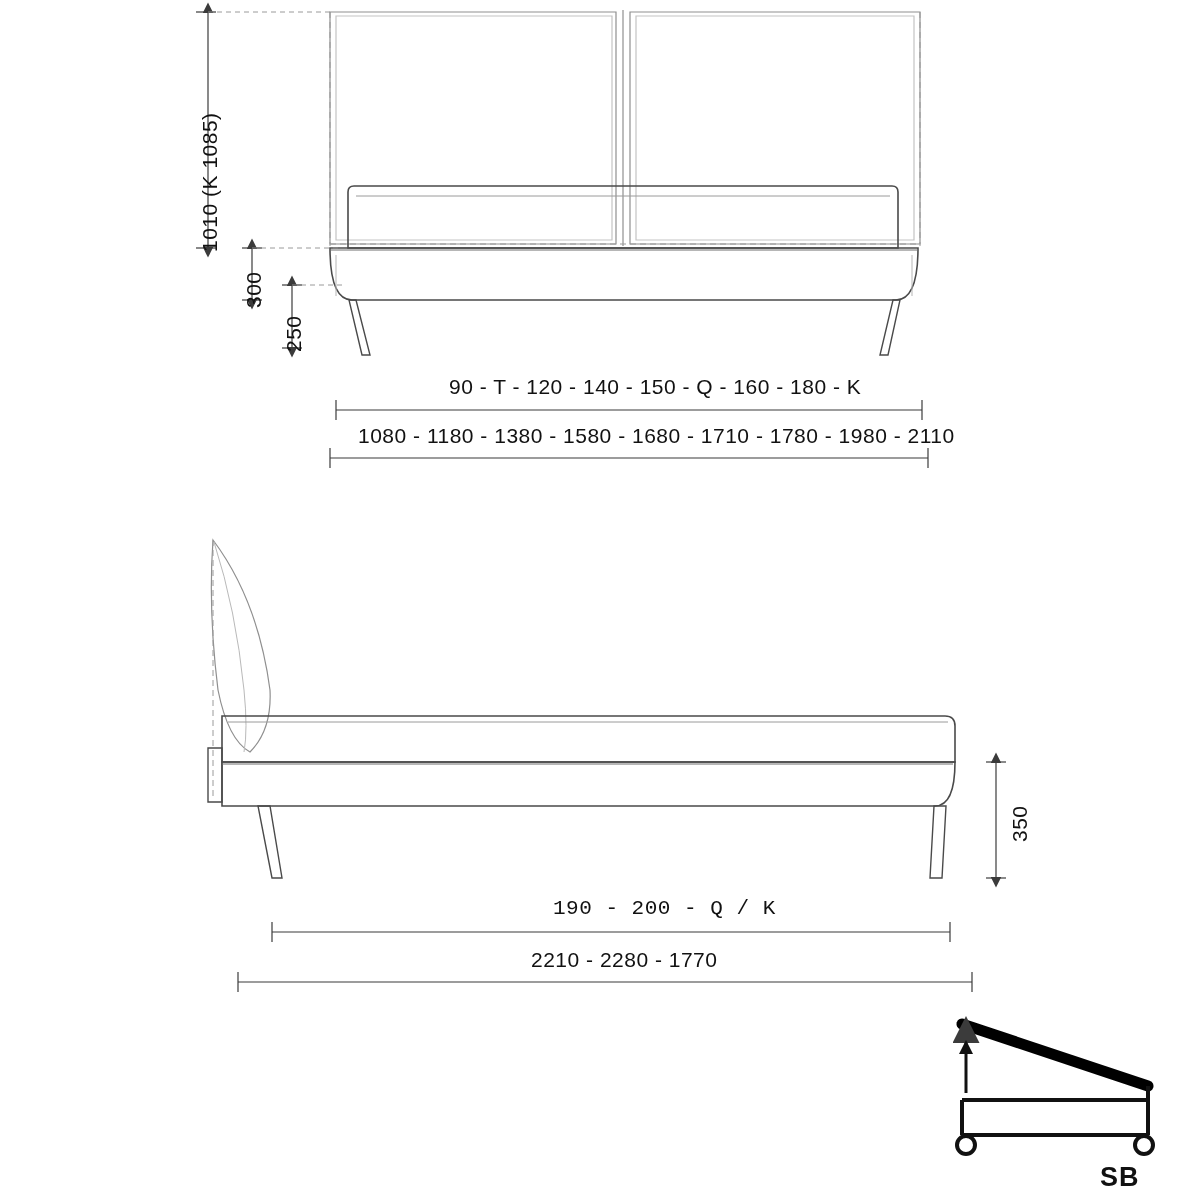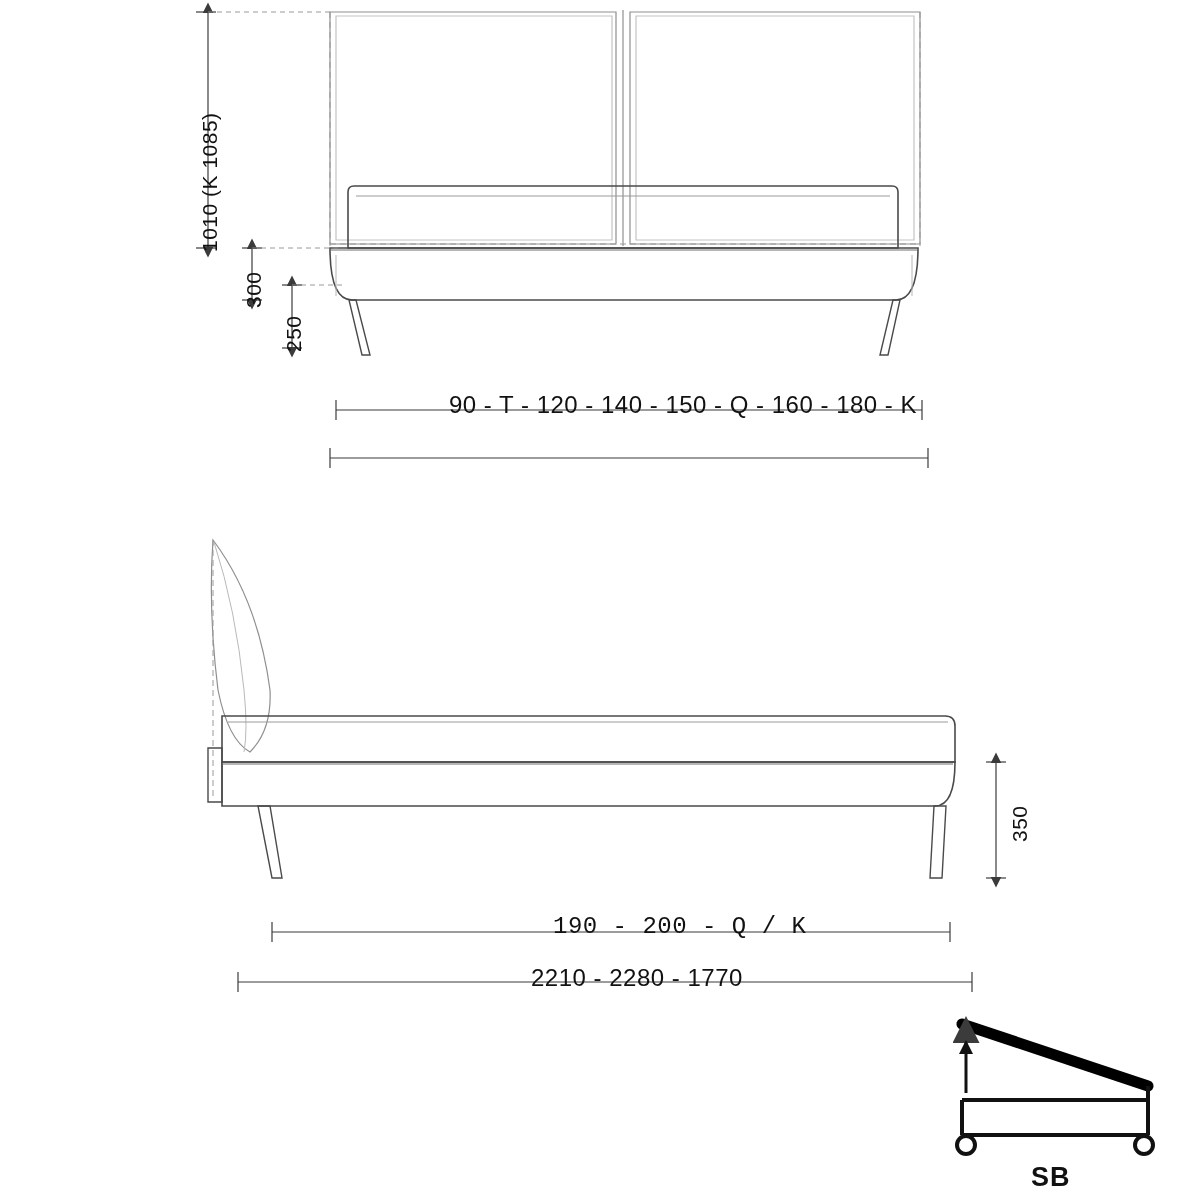--- a/index.html
+++ b/index.html
@@ -28,22 +28,21 @@
     height: 1200px;
   }
   .lbl {
     position: absolute;
     font-family: "Liberation Sans", sans-serif;
     color: #111111;
     white-space: nowrap;
     letter-spacing: 0.5px;
   }
   .lbl-h {
-    font-size: 24px;
-    margin-top: 16px;
+    font-size: 21px;
   }
   .lbl-v {
     font-size: 21px;
     transform-origin: left top;
   }
   .lbl-sb {
     font-size: 27px;
     font-weight: bold;
     letter-spacing: 1px;
   }
@@ -167,22 +166,23 @@
   </svg>
 
   <div class="lbl lbl-v rot90" style="left:198px; top:252px;">1010 (K 1085)</div>
 
   <div class="lbl lbl-v rot90" style="left:242px; top:308px;">300</div>
 
   <div class="lbl lbl-v rot90" style="left:282px; top:352px;">250</div>
 
   <div class="lbl lbl-h" style="left:449px; top:375px;">90 - T - 120 - 140 - 150 - Q - 160 - 180 - K</div>
 
+  <div class="lbl lbl-h" style="left:358px; top:424px;">1080 - 1180 - 1380 - 1580 - 1680 - 1710 - 1780 - 1980 - 2110</div>
 
   <div class="lbl lbl-v rot90" style="left:1008px; top:842px;">350</div>
 
   <div class="lbl lbl-h" style="left:553px; top:897px;font-family:Liberation Mono, monospace;">190 - 200 - Q / K</div>
 
   <div class="lbl lbl-h" style="left:531px; top:948px;">2210 - 2280 - 1770</div>
 
-  <div class="lbl lbl-sb" style="left:1031px; top:1162px;">SB</div>
+  <div class="lbl lbl-sb" style="left:1100px; top:1162px;">SB</div>
 
 </div>
 
 </body></html>

